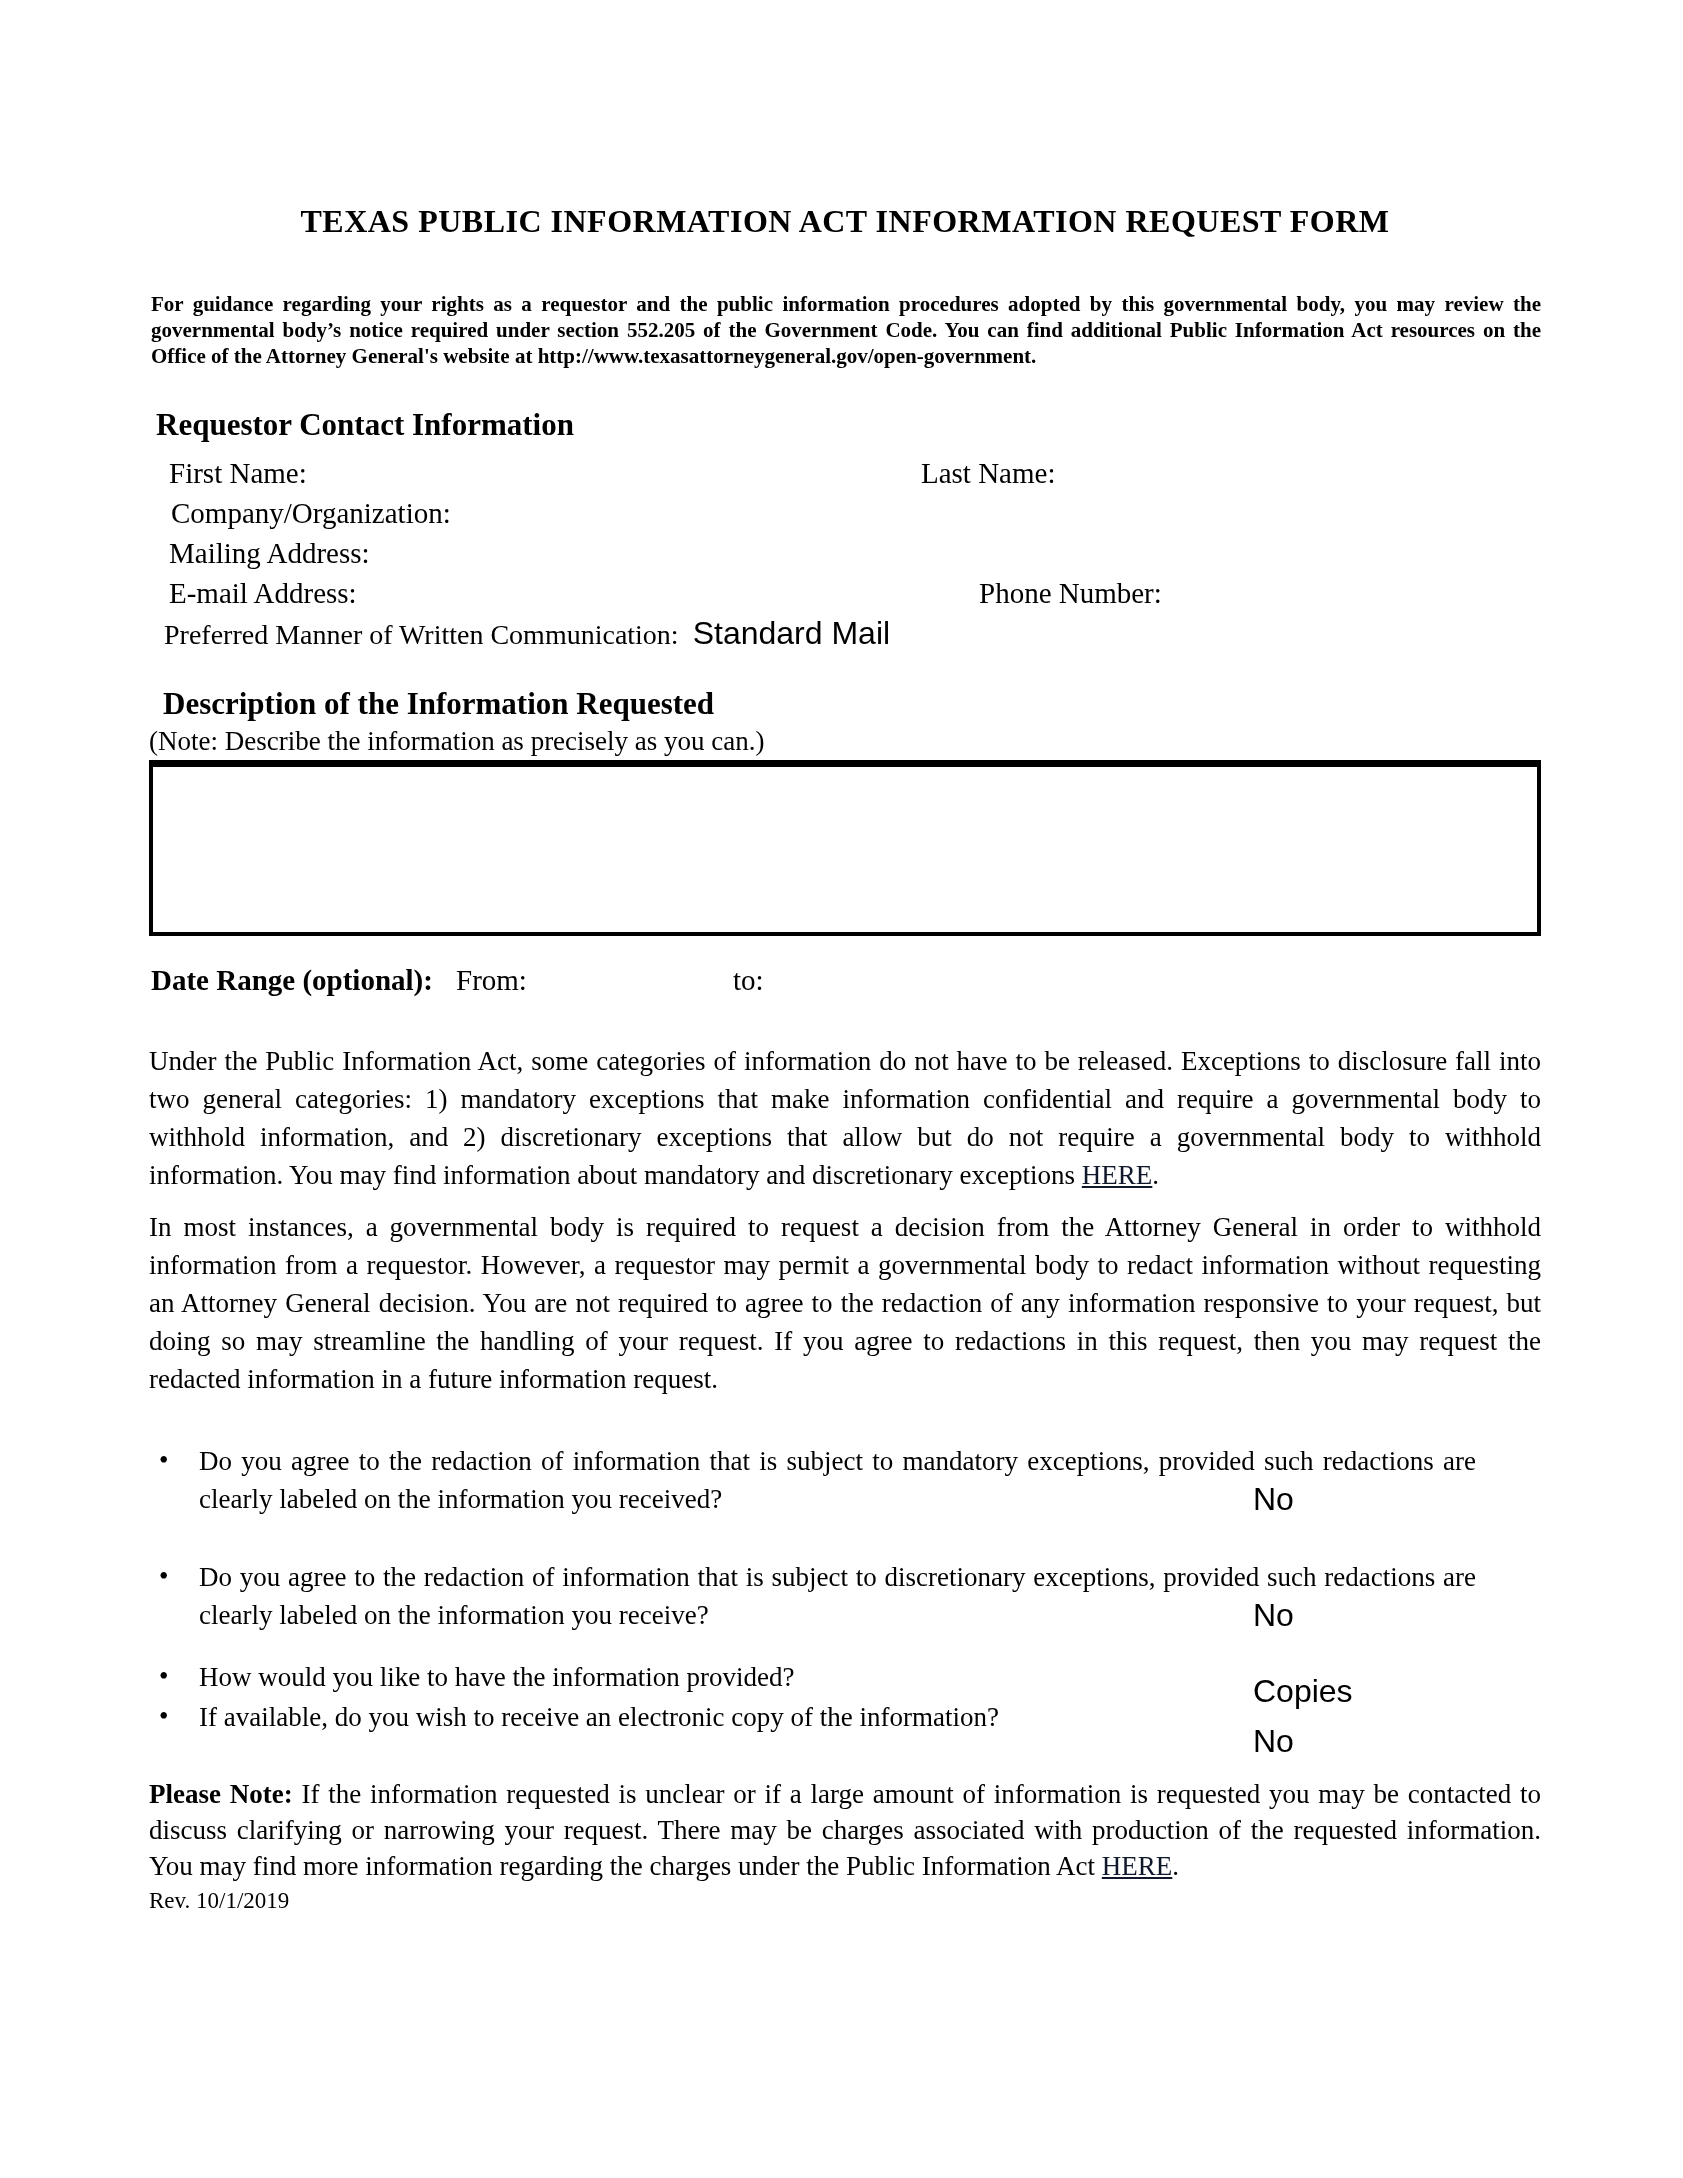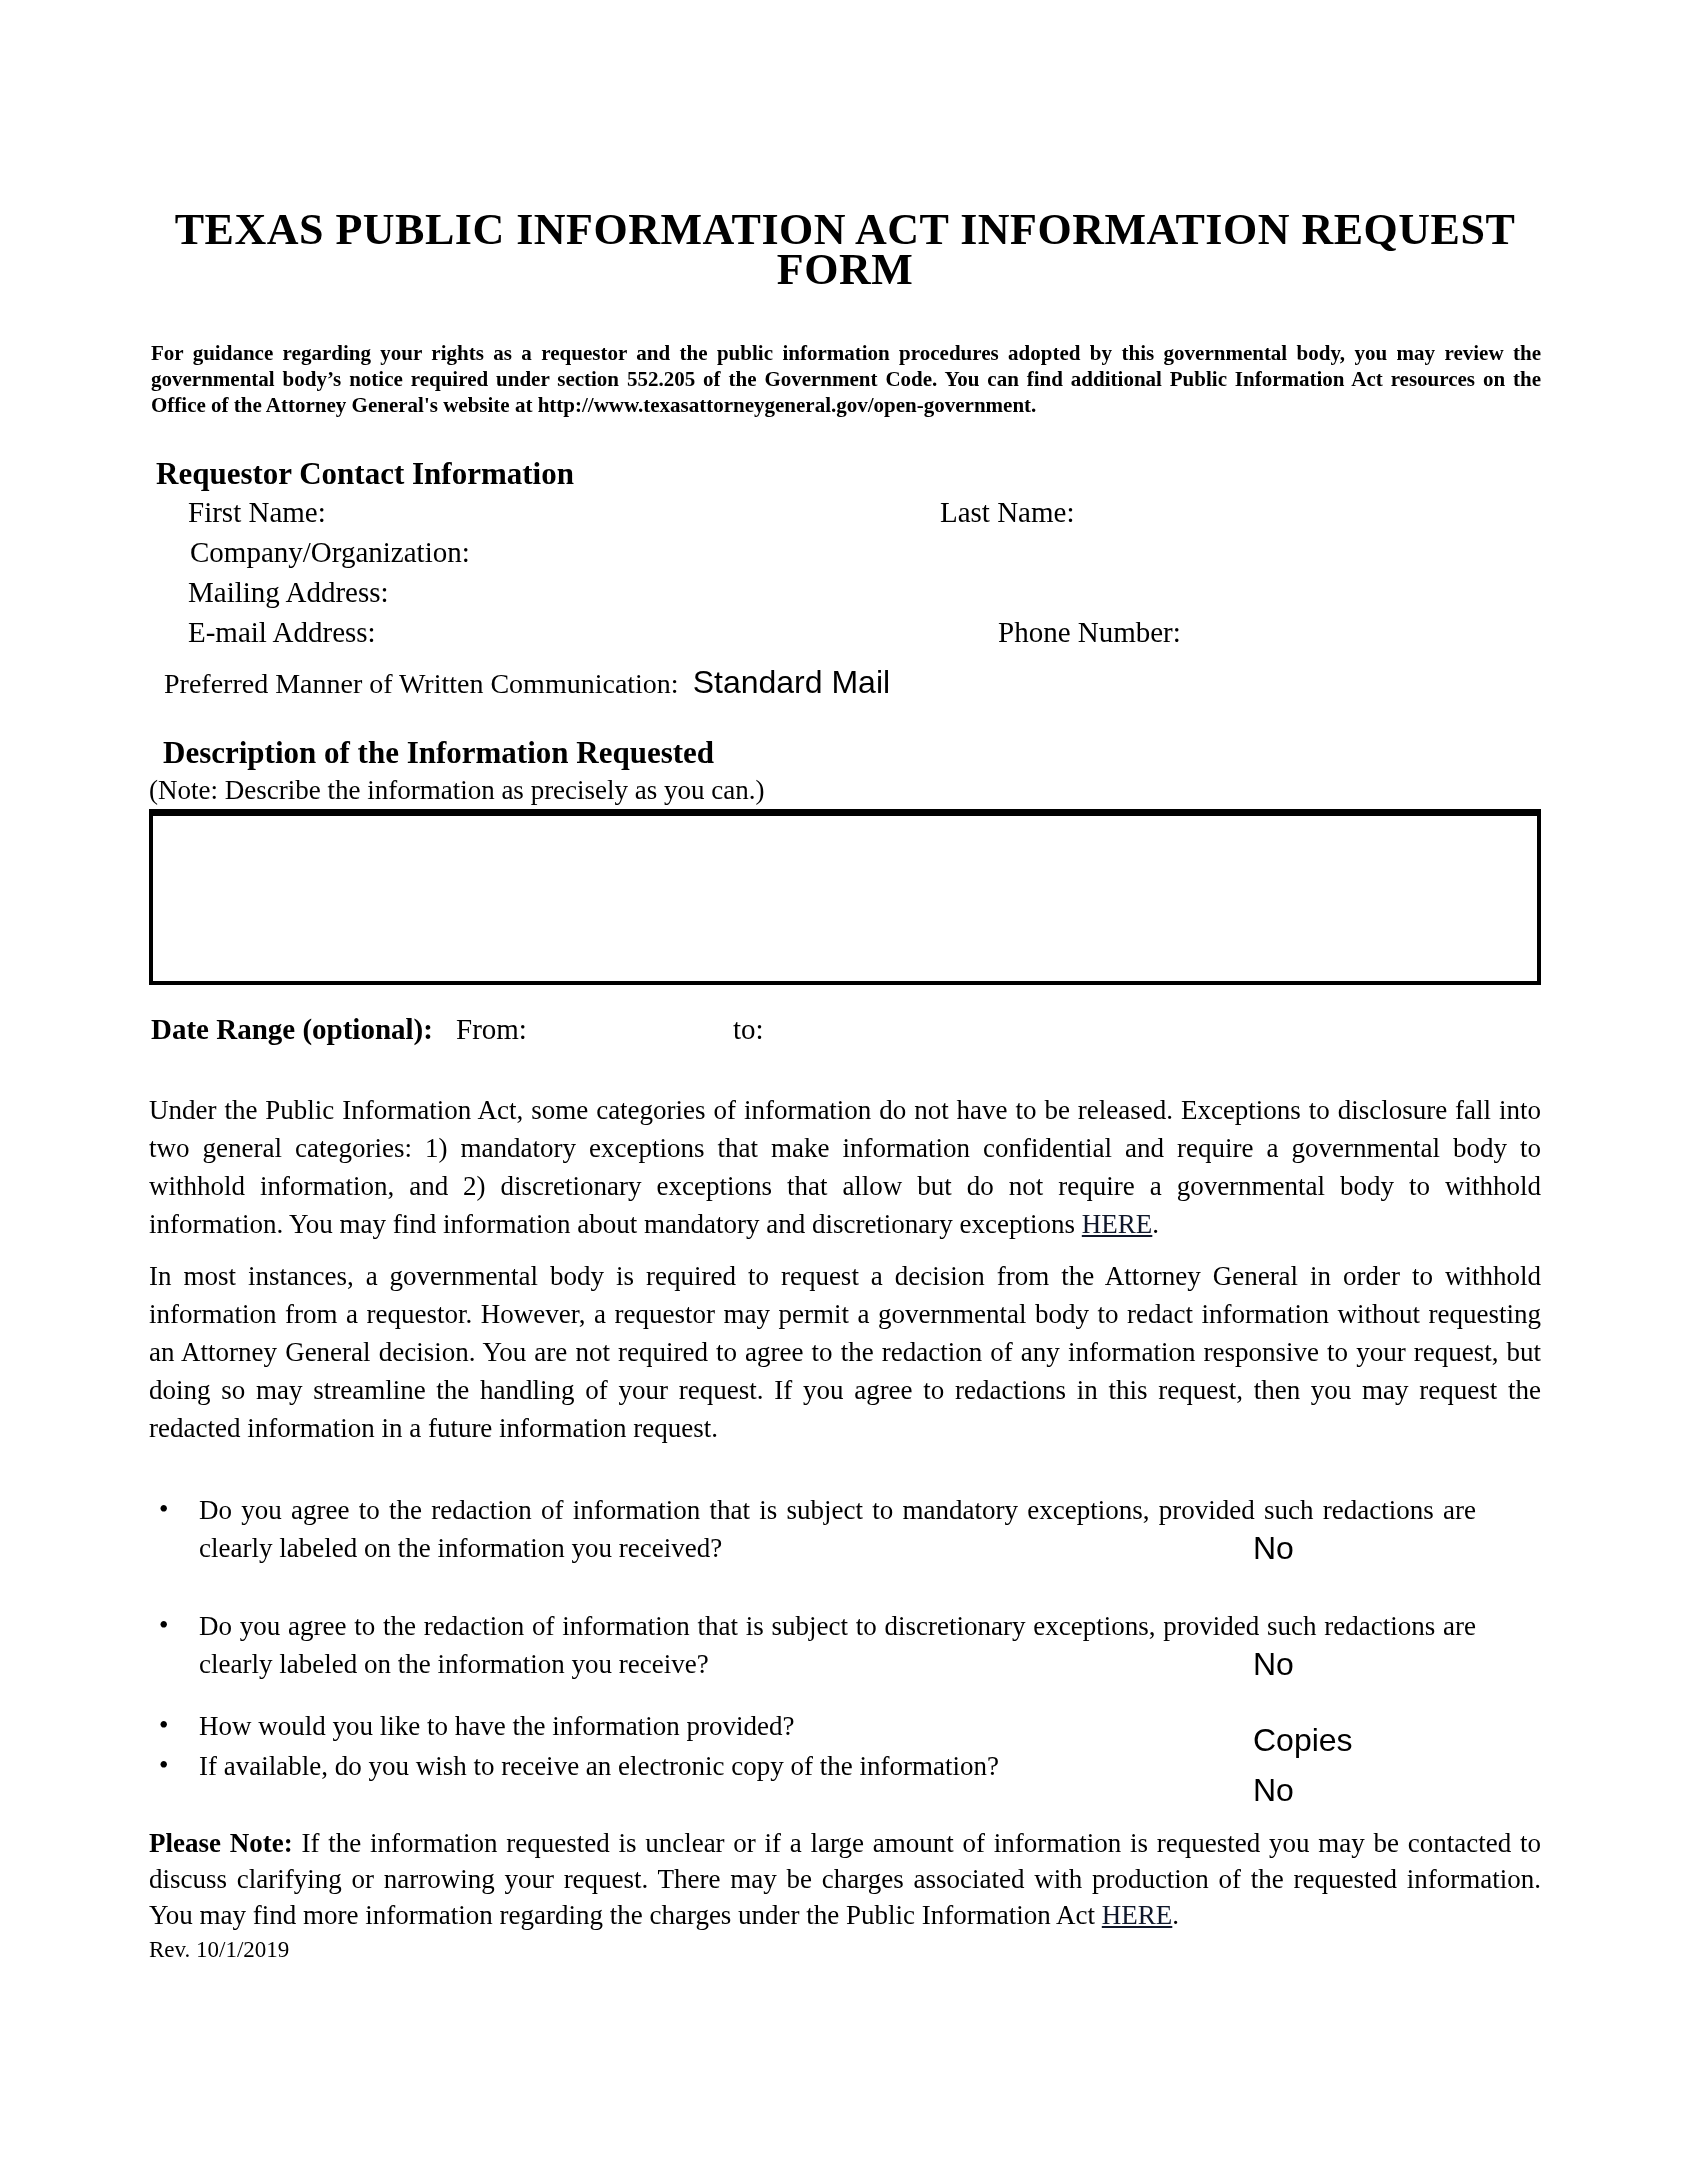--- a/index.html
+++ b/index.html
@@ -16,24 +16,24 @@
     background: #ffffff;
     overflow: hidden;
   }
   .content {
     position: relative;
     margin-left: 149px;
     width: 1392px;
   }
   
   .title {
-    margin: 9px;
+    margin: 0;
     padding-top: 201px;
     text-align: center;
-    font-size: 44px;
+    font-size: 32px;
     line-height: 40px;
     font-weight: bold;
     letter-spacing: 0.5px;
   }
   
   .intro {
     margin: 50px 0 0 2px;
     font-size: 21px;
     line-height: 26px;
     font-weight: bold;
@@ -48,23 +48,22 @@
   }
   
   .fields { margin-top: 2px; }
   .frow {
     position: relative;
     height: 40px;
     font-size: 29px;
   }
   .flabel {
     position: absolute;
-    top: 0;
+    top: 10px;
     white-space: nowrap;
-    margin-left: 19px;
   }
   .preferred-row {
     position: relative;
     margin-top: 8px;
     height: 46px;
     font-size: 28px;
   }
   .answer-sans {
     font-family: "Liberation Sans", sans-serif;
     font-size: 32px;

